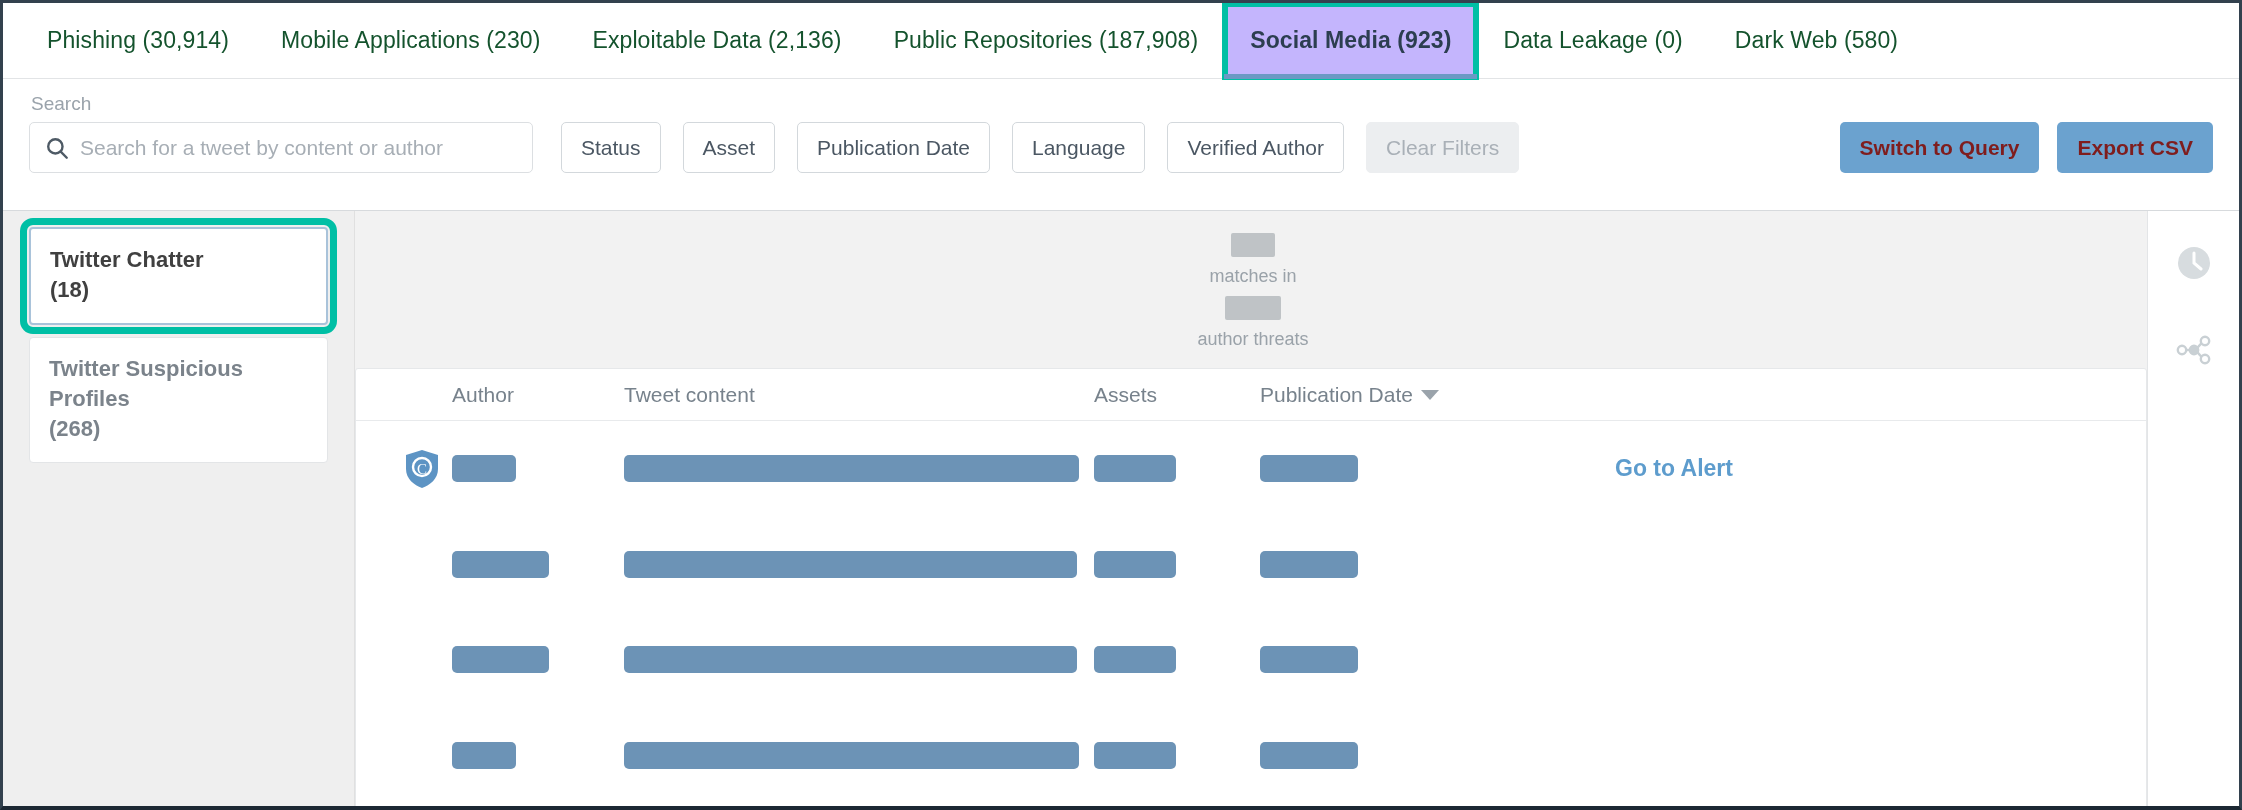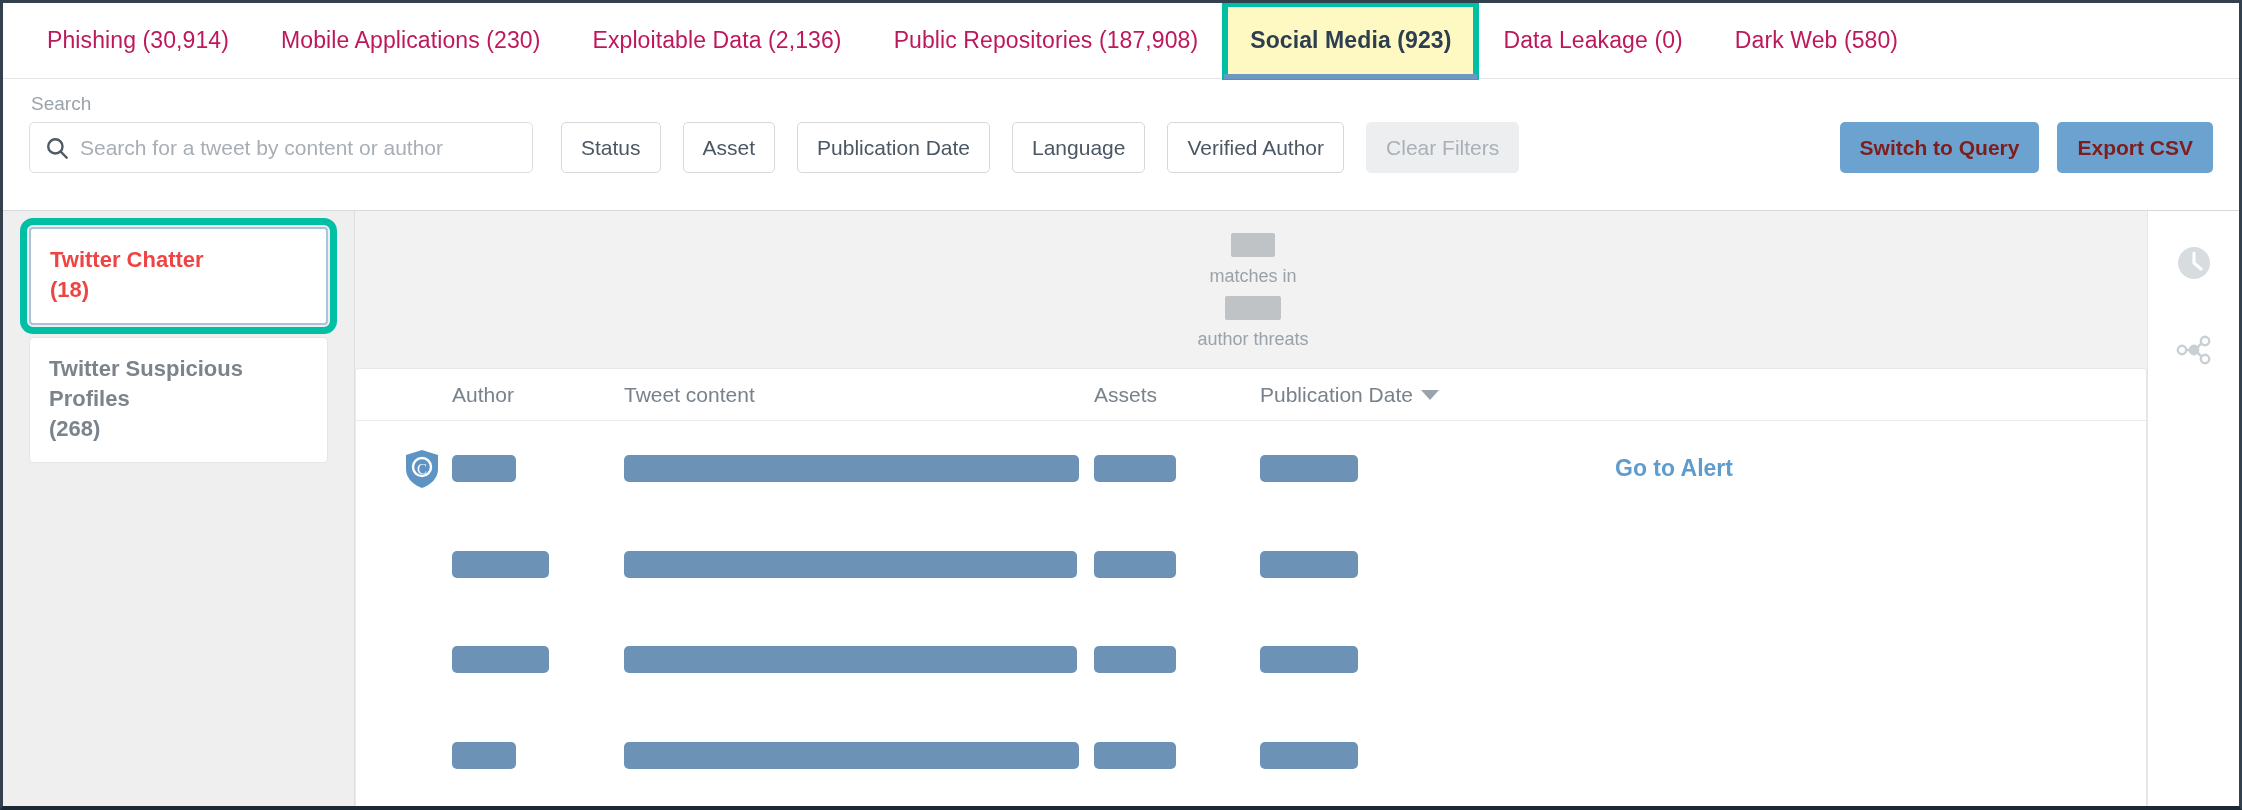--- a/index.html
+++ b/index.html
@@ -29,41 +29,41 @@
     display: flex;
     align-items: stretch;
     padding-left: 18px;
   }
   .tab {
     position: relative;
     display: flex;
     align-items: center;
     padding: 0 26px;
     font-size: 23px;
-    color: #be185d;
+    color: #14532d;
     white-space: nowrap;
     cursor: pointer;
     letter-spacing: .1px;
   }
   .tab.active {
     color: #2c3e50;
     font-weight: bold;
   }
   .tab.active::after {
     content: "";
     position: absolute;
     left: 0; right: 0; bottom: -1px;
     height: 5px;
     background: #6c99c4;
   }
   .tab.highlighted {
     outline: 6px solid #00bfa5;
     outline-offset: -4px;
     z-index: 4;
-    background: #fef9c3;
+    background: #c4b5fd;
   }
 
   
   .filterbar {
     position: relative;
     height: 132px;
     background: #ffffff;
     border-bottom: 1px solid #d7dadd;
     padding: 14px 26px 0 26px;
   }
@@ -157,21 +157,21 @@
     padding: 16px 19px 18px 19px;
     font-size: 22px;
     line-height: 1.36;
     color: #7b838b;
     font-weight: bold;
     cursor: pointer;
     margin-bottom: 4px;
   }
   .side-item .count { display: block; font-weight: bold; }
   .side-item.selected {
-    color: #ef4444;
+    color: #404040;
     border: 2px solid #a9c3da;
     outline: 7px solid #00bfa5;
     outline-offset: 2px;
     position: relative;
     z-index: 3;
     margin-bottom: 12px;
   }
 
   
   .main {

